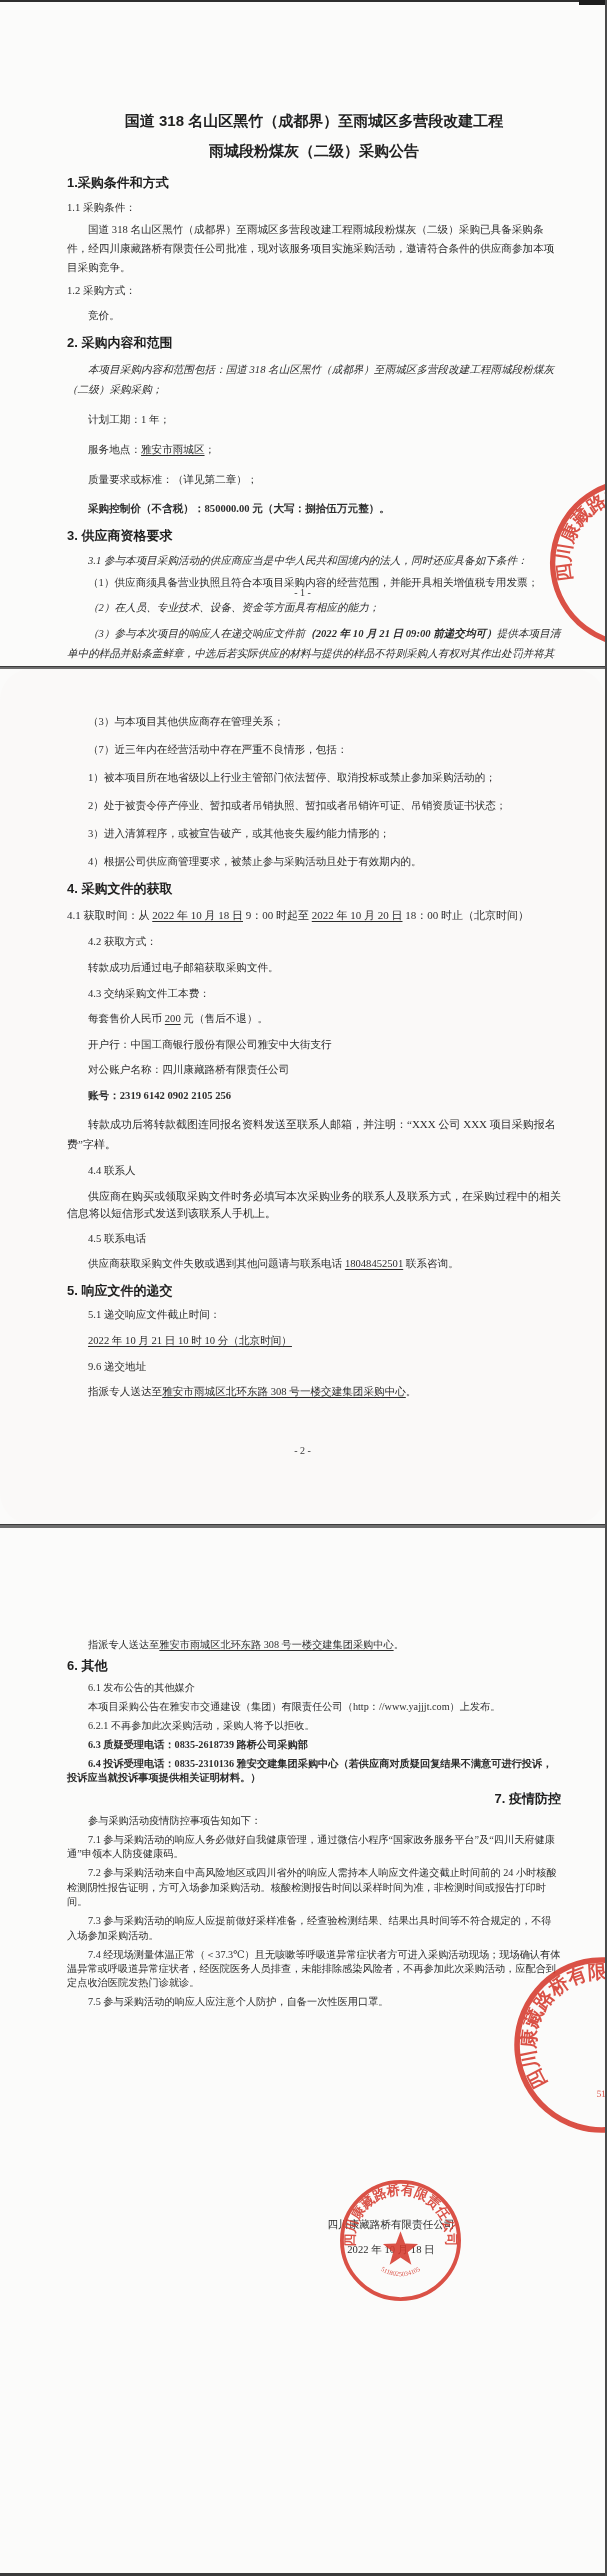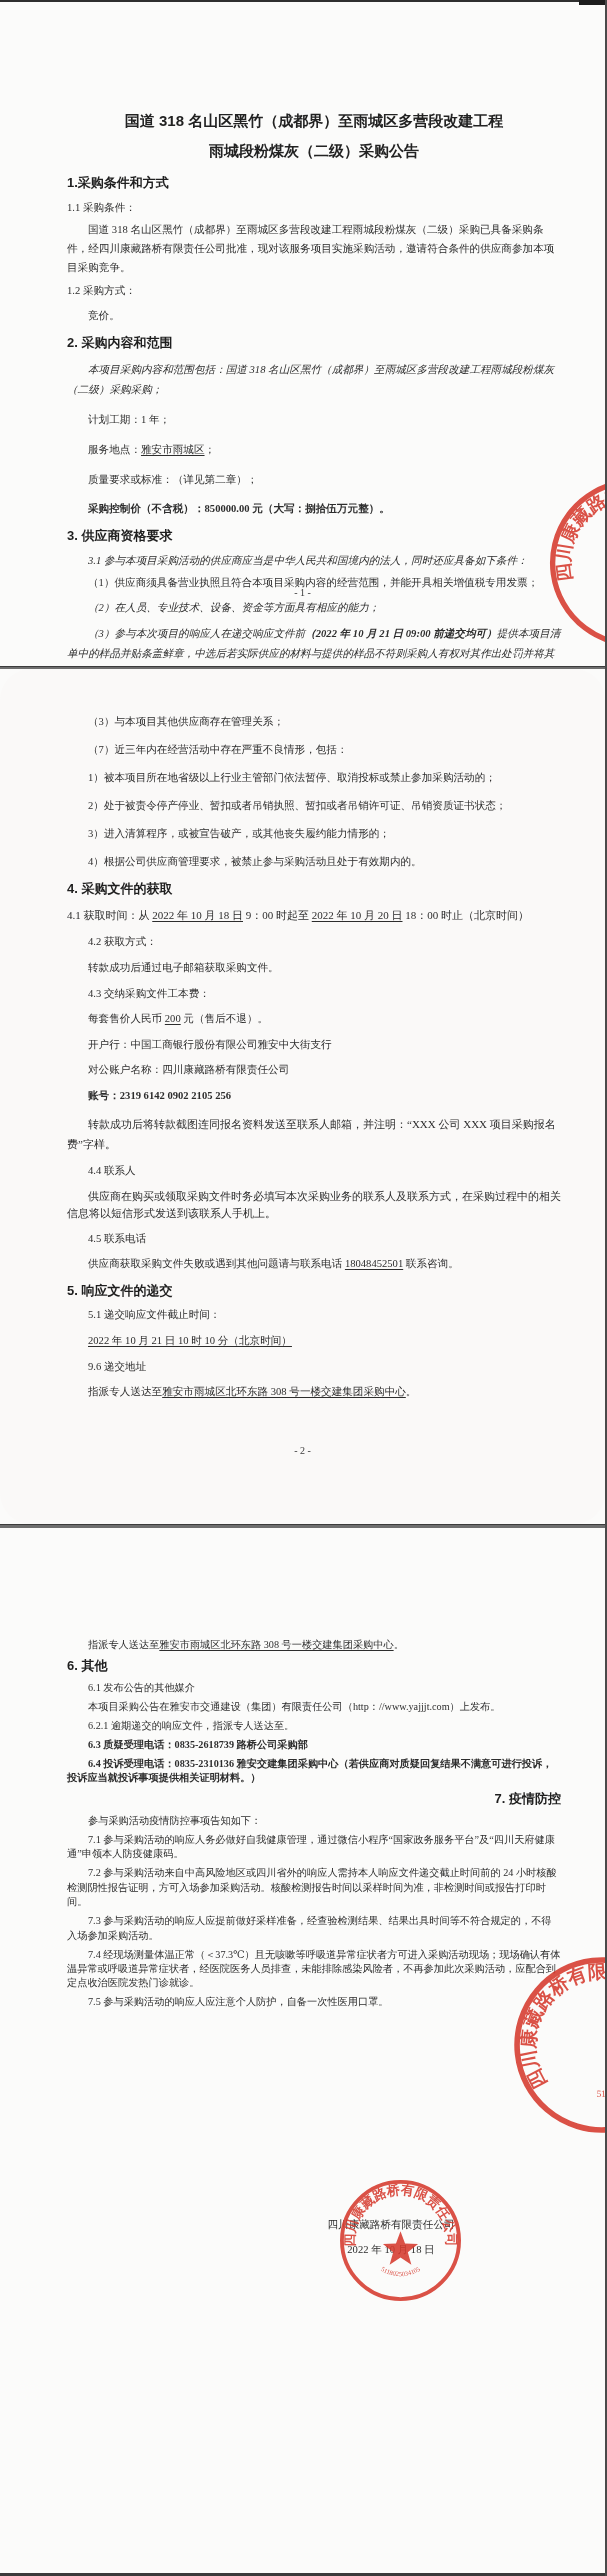--- a/index.html
+++ b/index.html
@@ -129,21 +129,21 @@
   </div>
 
   <div class="divider"></div>
 
   <div class="page page3">
     <p class="p3line ind"><span>指派专人送达至</span><span class="u">雅安市雨城区北环东路 308 号一楼交建集团采购中心</span><span>。</span></p>
 
     <div class="h" style="margin:1.5px 0 6px 0;">6. 其他</div>
     <p class="p3line ind">6.1 发布公告的其他媒介</p>
     <p class="p3wrap ind">本项目采购公告在雅安市交通建设（集团）有限责任公司（http：//www.yajjjt.com）上发布。</p>
-    <p class="p3line ind">6.2.1 逾期递交的响应文件，指派专人送达至。</p>
+    <p class="p3line ind">6.2.1 不再参加此次采购活动，采购人将予以拒收。</p>
     <p class="p3line ind b">6.3 质疑受理电话：0835-2618739 路桥公司采购部</p>
     <p class="p3wrap ind b">6.4 投诉受理电话：0835-2310136 雅安交建集团采购中心（若供应商对质疑回复结果不满意可进行投诉，投诉应当就投诉事项提供相关证明材料。）</p>
 
     <div class="h" style="margin:1.5px 0 6px 0;text-align:right;">7. 疫情防控</div>
     <p class="p3line ind">参与采购活动疫情防控事项告知如下：</p>
     <p class="p3wrap ind">7.1 参与采购活动的响应人务必做好自我健康管理，通过微信小程序“国家政务服务平台”及“四川天府健康通”申领本人防疫健康码。</p>
     <p class="p3wrap ind">7.2 参与采购活动来自中高风险地区或四川省外的响应人需持本人响应文件递交截止时间前的 24 小时核酸检测阴性报告证明，方可入场参加采购活动。核酸检测报告时间以采样时间为准，非检测时间或报告打印时间。</p>
     <p class="p3wrap ind">7.3 参与采购活动的响应人应提前做好采样准备，经查验检测结果、结果出具时间等不符合规定的，不得入场参加采购活动。</p>
     <p class="p3wrap ind">7.4 经现场测量体温正常（＜37.3℃）且无咳嗽等呼吸道异常症状者方可进入采购活动现场；现场确认有体温异常或呼吸道异常症状者，经医院医务人员排查，未能排除感染风险者，不再参加此次采购活动，应配合到定点收治医院发热门诊就诊。</p>
     <p class="p3line ind">7.5 参与采购活动的响应人应注意个人防护，自备一次性医用口罩。</p>

